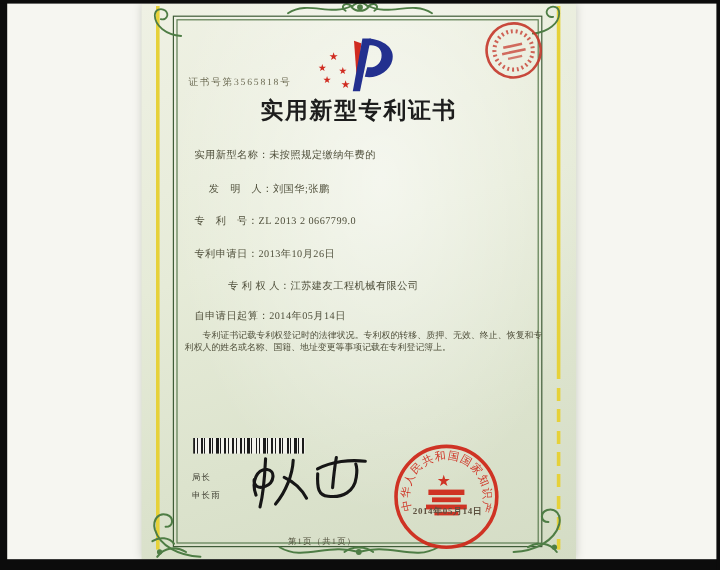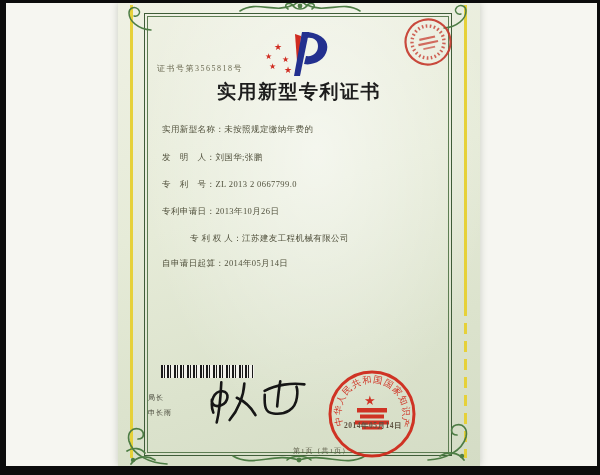--- a/index.html
+++ b/index.html
@@ -37,41 +37,41 @@
     color:#6b6a52;z-index:5;margin-top:37px;}
   .logo{position:absolute;left:257px;top:29px;width:78px;height:50px;z-index:5;}
   .title{position:absolute;left:149px;top:79px;width:300px;text-align:center;
     font-size:19px;font-weight:700;letter-spacing:1.5px;color:#1d1d1d;z-index:5;}
 
   .agency-seal{position:absolute;left:403px;top:17px;width:50px;height:50px;z-index:6;
     transform:rotate(-12deg);opacity:.9;}
 
   .field{position:absolute;left:162px;width:292px;font-size:8.5px;color:#50503c;
     letter-spacing:.4px;z-index:5;white-space:nowrap;}
-  .f0{top:124px;} .f1{top:152px;} .f2{top:179px;} .f3{top:206px;font-family:Liberation Serif, serif;} .f4{top:233px;margin-left:28px;} .f5{top:258px;}
+  .f0{top:124px;} .f1{top:152px;margin-left:12px;} .f2{top:179px;} .f3{top:206px;font-family:Liberation Serif, serif;} .f4{top:233px;margin-left:28px;} .f5{top:258px;}
 
   .body-text{position:absolute;left:154px;top:275px;width:298px;z-index:5;
     font-size:7.4px;line-height:10px;color:#50503c;text-align:justify;}
   .body-text p{margin:0;text-indent:2em;}
 
   .barcode{position:absolute;left:161px;top:365px;width:93px;height:13px;z-index:5;
     background:
       repeating-linear-gradient(90deg,#1a1a1a 0 1.5px,#f2f2ec 1.5px 3px,#1a1a1a 3px 3.8px,
         #f2f2ec 3.8px 6.2px,#1a1a1a 6.2px 8.4px,#f2f2ec 8.4px 9.4px,#1a1a1a 9.4px 10.2px,#f2f2ec 10.2px 13px);}
 
-  .signer{position:absolute;left:148px;top:391px;z-index:5;font-size:7px;color:#3d3d30;
+  .signer{position:absolute;left:160px;top:391px;z-index:5;font-size:7px;color:#3d3d30;
     line-height:15px;letter-spacing:1px;}
   .signature{position:absolute;left:199px;top:377px;width:120px;height:50px;z-index:6;
     transform:rotate(-2deg);}
 
   .official-seal{position:absolute;left:327px;top:369px;width:90px;height:90px;z-index:7;opacity:.95;}
   .seal-date{position:absolute;left:329px;top:421px;width:88px;text-align:center;z-index:8;
     font-size:7.5px;font-weight:700;color:#5d5140;letter-spacing:.5px;}
 
-  .page-footer{position:absolute;left:240px;top:446px;width:110px;text-align:right;
+  .page-footer{position:absolute;left:240px;top:446px;width:110px;text-align:left;
     font-size:7px;color:#50503c;z-index:5;letter-spacing:1px;}
 </style>
 </head>
 <body>
 
 <div>
 
   <div class="edge edge-left"></div>
   <div class="edge edge-top"></div>
   <div class="edge edge-bottom"></div>
@@ -180,20 +180,21 @@
     <span>专利申请日：</span><span>2013年10月26日</span>
   </div>
   <div class="field f4">
     <span>专 利 权 人：</span><span>江苏建友工程机械有限公司</span>
   </div>
   <div class="field f5">
     <span>自申请日起算：</span><span>2014年05月14日</span>
   </div>
 
   <div class="body-text">
+    <p>专利证书记载专利权登记时的法律状况。专利权的转移、质押、无效、终止、恢复和专利权人的姓名或名称、国籍、地址变更等事项记载在专利登记簿上。</p>
   </div>
 
   <div class="barcode"></div>
 
   <div class="signer">
     <div>局长</div>
     <div>申长雨</div>
   </div>
 
   <div class="signature">

